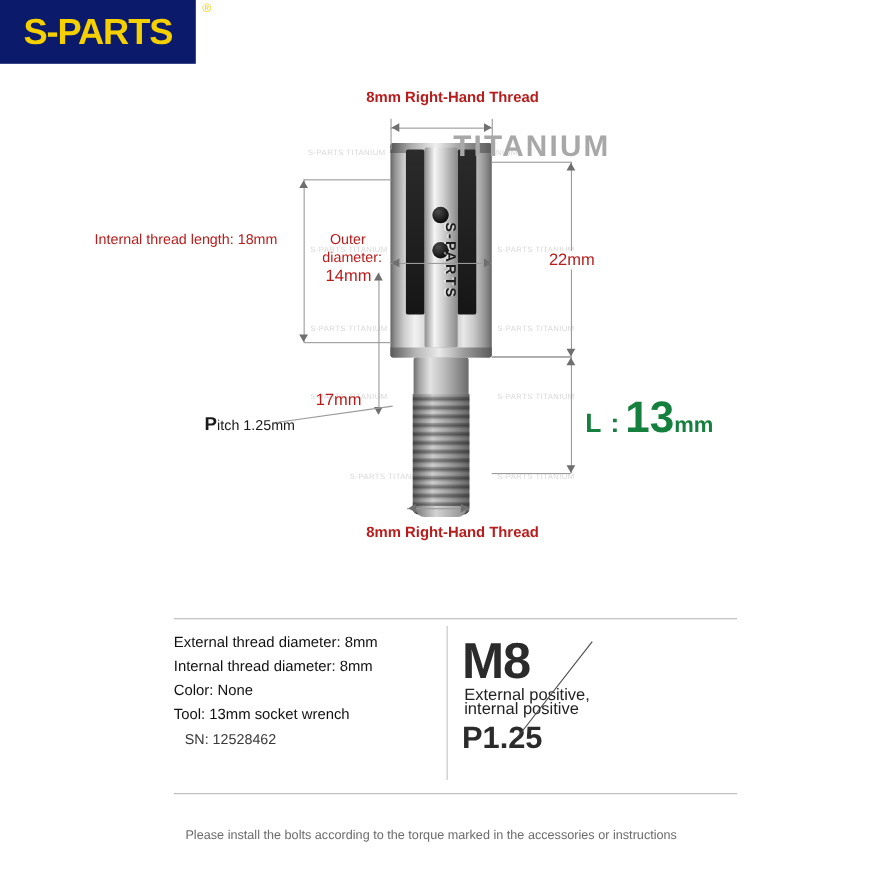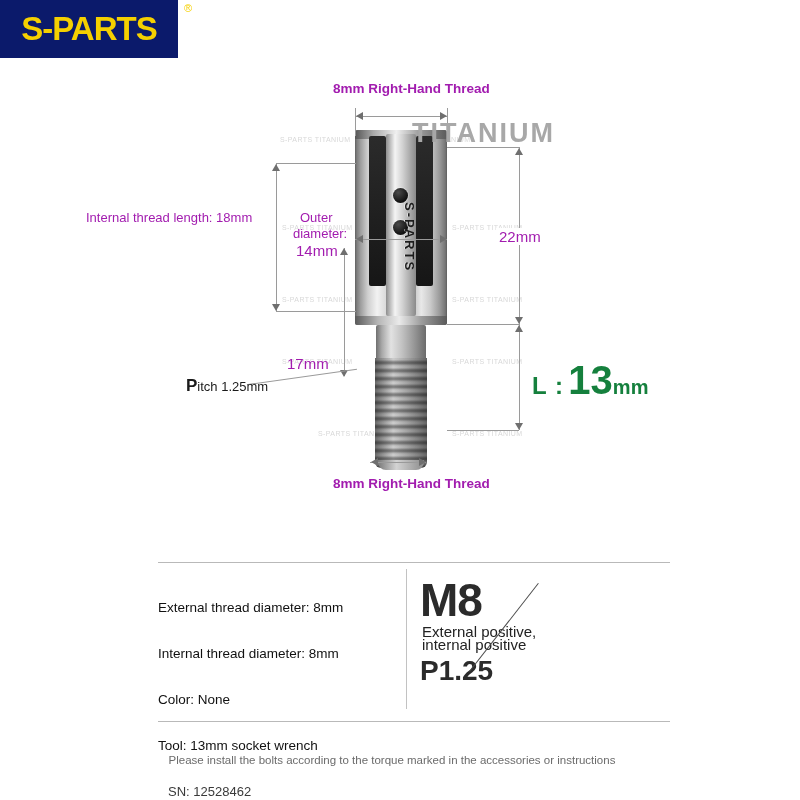--- a/index.html
+++ b/index.html
@@ -190,21 +190,21 @@
     width: 0; height: 0;
   }
   .arrow-l { border-top: 4px solid transparent; border-bottom: 4px solid transparent; border-right: 7px solid #6f6f6f; }
   .arrow-r { border-top: 4px solid transparent; border-bottom: 4px solid transparent; border-left: 7px solid #6f6f6f; }
   .arrow-u { border-left: 4px solid transparent; border-right: 4px solid transparent; border-bottom: 7px solid #6f6f6f; }
   .arrow-d { border-left: 4px solid transparent; border-right: 4px solid transparent; border-top: 7px solid #6f6f6f; }
 
   .label {
     position: absolute;
     font-size: 13px;
-    color: #a21caf;
+    color: #b91c1c;
     white-space: nowrap;
   }
   .label.bold { font-weight: bold; font-size: 13.5px; }
   .label.big { font-size: 15px; }
 
   .l-value {
     position: absolute;
     white-space: nowrap;
     color: #15803d;
   }
@@ -233,21 +233,20 @@
     position: absolute;
     left: 0;
     top: 10px;
     width: 270px;
   }
   .spec-left .row {
     font-size: 13.5px;
     line-height: 22px;
     color: #111;
     white-space: nowrap;
-    margin-top: 24px;
   }
   .spec-left .row.sn {
     padding-left: 10px;
     color: #3a3a3a;
     font-size: 13px;
   }
   .spec-divider {
     position: absolute;
     left: 248px;
     top: 6px;

